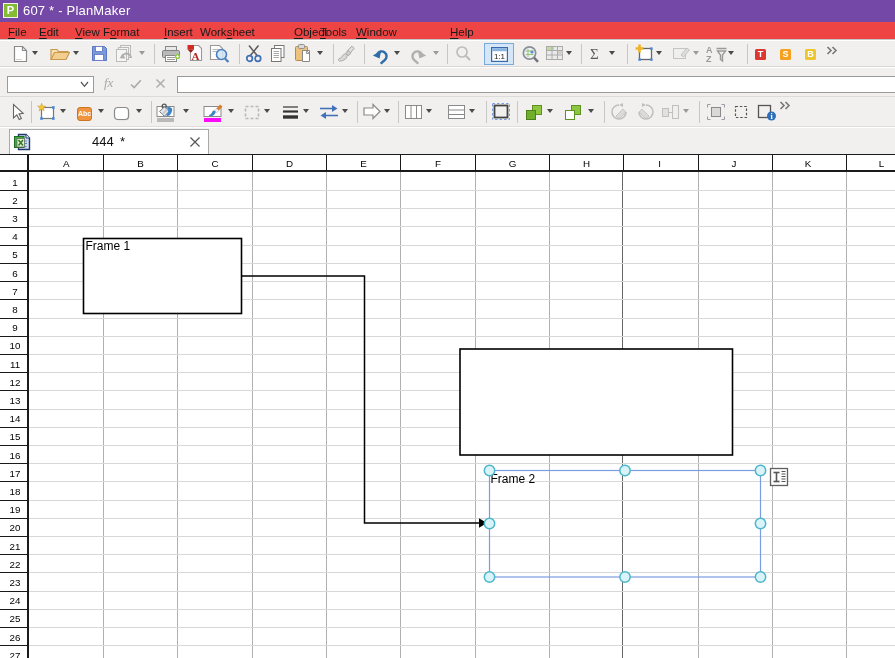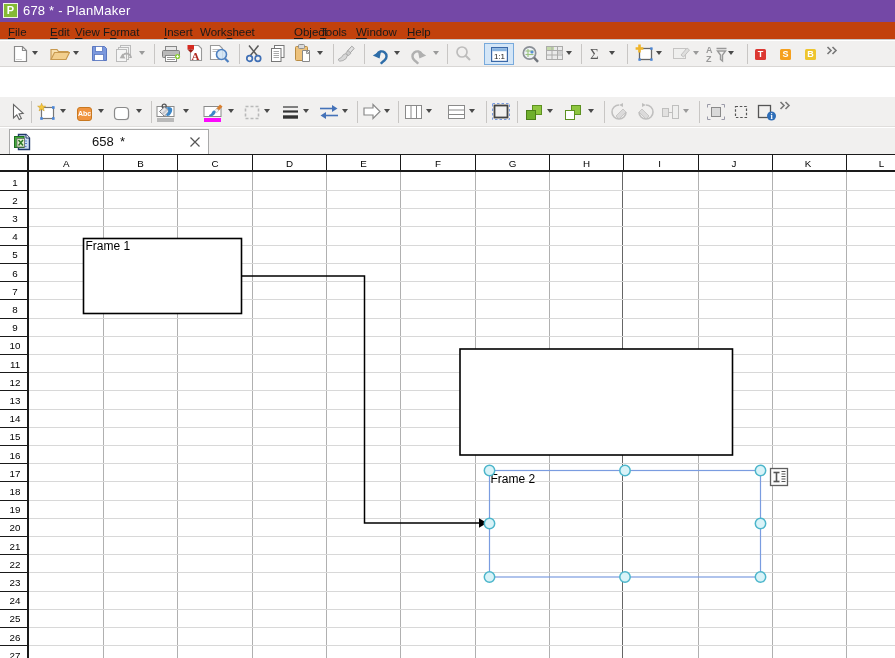--- a/index.html
+++ b/index.html
@@ -7,21 +7,21 @@
     font-family:"Liberation Sans", sans-serif; }
   .abs { position:absolute; }
   #page { position:relative; width:895px; height:658px; }
   
   #titlebar { position:absolute; left:0; top:0; width:895px; height:22px; background:#7448a6; }
   #ticon { position:absolute; left:3px; top:3px; width:15px; height:15px; background:#85ba35;
     border:1.5px solid #f0f4e8; color:#fff; font-weight:bold; font-size:11px;
     text-align:center; line-height:12px; }
   #ttext { position:absolute; left:23px; top:3px; color:#fff; font-size:13px; letter-spacing:0.2px; }
   
-  #menubar { position:absolute; left:0; top:22px; width:895px; height:18px; background:#c2410c;
+  #menubar { position:absolute; left:0; top:22px; width:895px; height:18px; background:#ef4444;
     border-bottom:1px solid #c6c6c6; font-size:11.5px; color:#1a1a1a; }
   .mi { position:absolute; top:4px; }
   .mi u { text-decoration:underline; text-underline-offset:2px; }
   
   #tb1 { position:absolute; left:0; top:41px; width:895px; height:26px; background:#f1f0ef;
     border-bottom:1px solid #d9d7d5; }
   #fbar { position:absolute; left:0; top:68px; width:895px; height:29px; background:#f1f0ef;
     border-bottom:1px solid #dddbd9; }
   #tb2 { position:absolute; left:0; top:97px; width:895px; height:30px; background:#f1f0ef;
     border-bottom:1px solid #e0dedc; }
@@ -38,35 +38,49 @@
   #ffield { position:absolute; left:177px; top:8px; width:718px; height:17px; background:#fff;
     border:1px solid #9a9a9a; border-right:none; }
   
   #sheet { position:absolute; left:0; top:154px; width:895px; height:504px; }
 </style>
 </head>
 <body>
 <div id="page">
   <div id="titlebar">
     <div id="ticon">P</div>
-    <div id="ttext">678 * - PlanMaker</div>
+    <div id="ttext">607 * - PlanMaker</div>
   </div>
   <div id="menubar">
     <span class="mi" style="left:8px"><u>F</u>ile</span>
-    <span class="mi" style="left:50px"><u>E</u>dit</span>
+    <span class="mi" style="left:39px"><u>E</u>dit</span>
     <span class="mi" style="left:75px"><u>V</u>iew</span>
     <span class="mi" style="left:103px">F<u>o</u>rmat</span>
     <span class="mi" style="left:164px"><u>I</u>nsert</span>
     <span class="mi" style="left:200px">Work<u>s</u>heet</span>
     <span class="mi" style="left:294px"><u>O</u>bject</span>
     <span class="mi" style="left:320px"><u>T</u>ools</span>
     <span class="mi" style="left:356px"><u>W</u>indow</span>
-    <span class="mi" style="left:407px"><u>H</u>elp</span>
+    <span class="mi" style="left:450px"><u>H</u>elp</span>
   </div>
   <div id="tb1"></div>
+  <div id="fbar">
+    <div id="namebox"></div>
+    <svg class="abs" style="left:80px;top:13px" width="9" height="7">
+        <path d="M1 1 L4.5 5.3 L8 1" fill="none" stroke="#555" stroke-width="1.2"></path>
+      </svg>
+    <div class="abs" style="left:104px;top:7px;color:#a8a8a8;font-size:13px;font-style:italic;font-family:'Liberation Serif',serif">fx</div>
+    <svg class="abs" style="left:130px;top:11px" width="12" height="10">
+        <path d="M1 5.5 L4.2 8.6 L10.8 1.2" fill="none" stroke="#aaaaaa" stroke-width="1.6"></path>
+      </svg>
+    <svg class="abs" style="left:155px;top:10px" width="11" height="11">
+        <path d="M1.5 1.5 L9.5 9.5 M9.5 1.5 L1.5 9.5" fill="none" stroke="#aaaaaa" stroke-width="1.4"></path>
+      </svg>
+    <div id="ffield"></div>
+  </div>
   <div id="tb2"></div>
   <div id="tabbar">
     <div id="tab"></div>
   </div>
   <div id="icons" class="abs" style="left:0;top:0;width:895px;height:658px">
     <svg class="abs" style="left:13px;top:45px" width="15" height="18">
         <path d="M1.5 1.5 h8 l4 4 v11 h-12 z" fill="#fff" stroke="#8a8a8a" stroke-width="1.2"></path>
         <path d="M9.5 1.5 v4 h4" fill="none" stroke="#8a8a8a" stroke-width="1.2"></path>
         <text x="3" y="15" font-size="7" fill="#555">...</text>
       </svg>
@@ -359,21 +373,21 @@
         <path d="M12 1.5 v3.5 h3.5" fill="#fff" stroke="#20386a" stroke-width="1"></path>
         <g stroke="#5b83c8" stroke-width="1.2">
           <line x1="7" y1="13.5" x2="12.5" y2="13.5"></line>
           <line x1="11" y1="8" x2="13" y2="8"></line>
           <line x1="11" y1="10.5" x2="13" y2="10.5"></line>
         </g>
         <rect x="0.5" y="3.5" width="9.5" height="11" fill="#44a83c" stroke="#1e6e22"></rect>
         <rect x="3" y="5.5" width="7.5" height="8.5" fill="#e4f2d2" stroke="#6a6a6a" stroke-width="0.8"></rect>
         <path d="M4.5 7 l4.5 5.5 M9 7 l-4.5 5.5" stroke="#2e7a28" stroke-width="1.5"></path>
       </svg>
-    <div class="abs" style="left:92px;top:134px;font-size:13px;color:#111">658</div>
+    <div class="abs" style="left:92px;top:134px;font-size:13px;color:#111">444</div>
     <div class="abs" style="left:120px;top:134px;font-size:13px;color:#111">*</div>
     <svg class="abs" style="left:189px;top:136px" width="12" height="12">
         <path d="M1.5 1.5 L10.5 10.5 M10.5 1.5 L1.5 10.5" stroke="#555" stroke-width="1.2"></path>
       </svg>
   </div>
   <div id="sheet">
   <svg width="895" height="504" viewBox="0 0 895 504">
 
     <g id="gridlines" shape-rendering="crispEdges">
 

